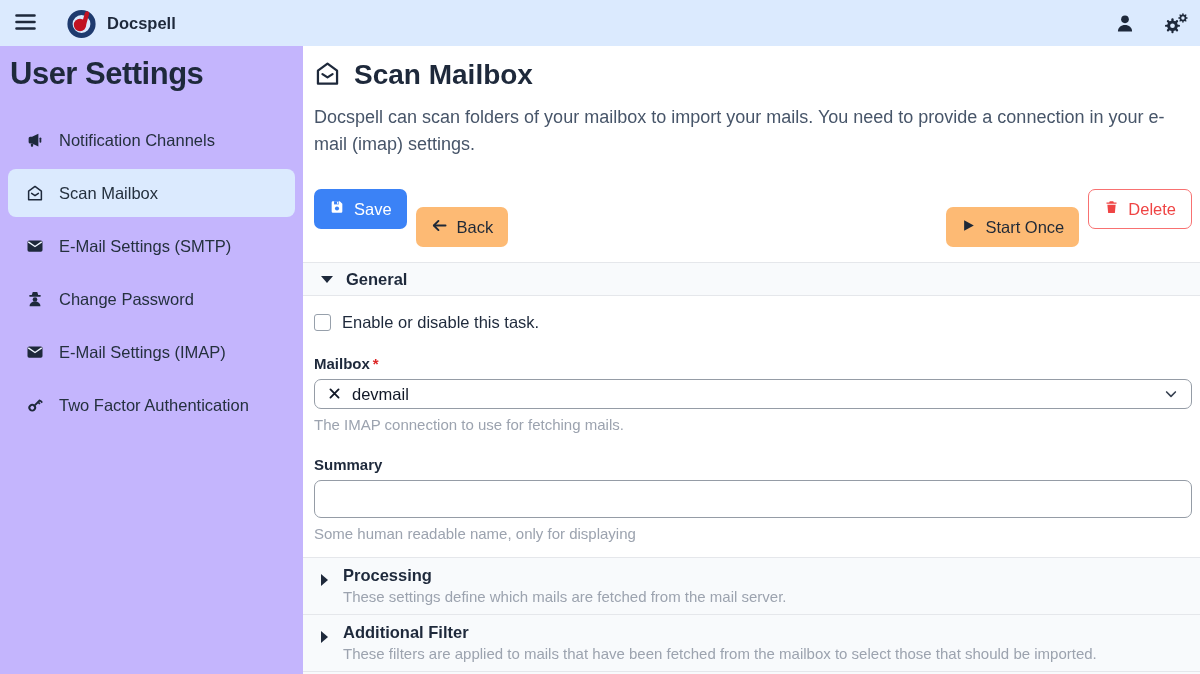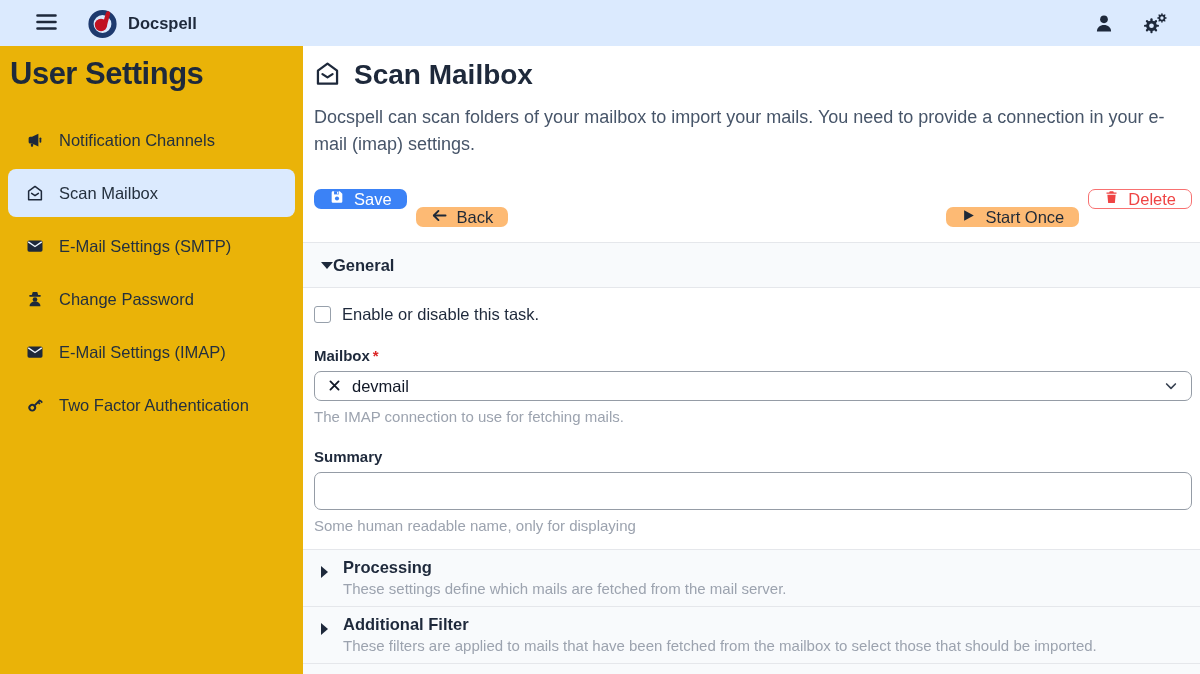--- a/index.html
+++ b/index.html
@@ -4,31 +4,31 @@
 <style>
   * { margin:0; padding:0; box-sizing:border-box; }
   html,body { width:1200px; height:674px; overflow:hidden; }
   body {
     font-family:"Liberation Sans", sans-serif;
     background:#ffffff; color:#1e293b;
   }
   
   .navbar {
     height:46px; background:#dbeafe; display:flex; align-items:center;
-    padding:0 32px;
+    padding:0 11px;
     justify-content:center;
   }
   .hamburger { background:none; border:none; display:flex; align-items:center; cursor:pointer; padding:4px; }
   .logo { margin-left:26px; display:flex; align-items:center; }
   .app-title { margin-left:10px; font-size:16.5px; font-weight:bold; color:#1e293b; }
   .nav-right { margin-left:auto; display:flex; align-items:center; gap:28px; }
   .nav-icon { display:flex; align-items:center; cursor:pointer; }
   
   .content { display:flex; height:628px; }
-  .sidebar { width:303px; flex-shrink:0; background:#eab308; }
+  .sidebar { width:303px; flex-shrink:0; background:#c4b5fd; }
   .sidebar-heading {
     padding:10px 0 0 10px; font-size:31px; font-weight:bold;
     color:#1e293b; letter-spacing:-0.5px;
   }
   .side-menu { margin-top:24px; }
   .side-item {
     height:48px; margin:0 8px 5px 8px; border-radius:8px;
     display:flex; align-items:center; gap:15px; padding:0 17px;
     font-size:16.5px; color:#24303e; cursor:pointer;
   }
@@ -39,32 +39,32 @@
   .page-title {
     margin:13px 8px 0 11px; display:flex; align-items:center; gap:13px;
   }
   .page-title h1 { font-size:28px; font-weight:bold; color:#1e293b; }
   .desc {
     margin:13px 10px 0 11px; font-size:18px; line-height:27px; color:#475569;
     max-width:885px;
   }
   .btn-row { margin:13px 8px 0 11px; display:flex; align-items:center; }
   .btn {
-    height:20px; border:none; border-radius:7px; display:inline-flex;
+    height:40px; border:none; border-radius:7px; display:inline-flex;
     align-items:center; gap:9px; padding:0 15px; font-size:16.5px;
     font-family:"Liberation Sans", sans-serif; cursor:pointer;
   }
   .btn-primary { background:#3b82f6; color:#ffffff; }
   .btn-secondary { background:#fdba74; color:#1f2937; margin-left:9px;margin-top:36px; }
   .btn-danger { background:#ffffff; color:#ef4444; border:1px solid #f87171; margin-left:9px; }
   .flex-spacer { margin-left:auto; }
   .bar {
-    margin-top:15px; height:46px; background:#f8fafc;
+    margin-top:15px; height:34px; background:#f8fafc;
     border-top:1px solid #e5e7eb; border-bottom:1px solid #e5e7eb;
-    display:flex; align-items:center; padding:0 0 0 18px;
+    display:flex; align-items:center; gap:13px; padding:0 0 0 18px;
     font-size:16.5px; font-weight:bold; color:#1e293b; cursor:pointer;
   }
   .caret-down {
     width:0; height:0; border-left:6px solid transparent;
     border-right:6px solid transparent; border-top:7px solid #1e293b;
   }
   .caret-right {
     width:0; height:0; border-top:6px solid transparent;
     border-bottom:6px solid transparent; border-left:7px solid #1e293b;
     flex-shrink:0;

